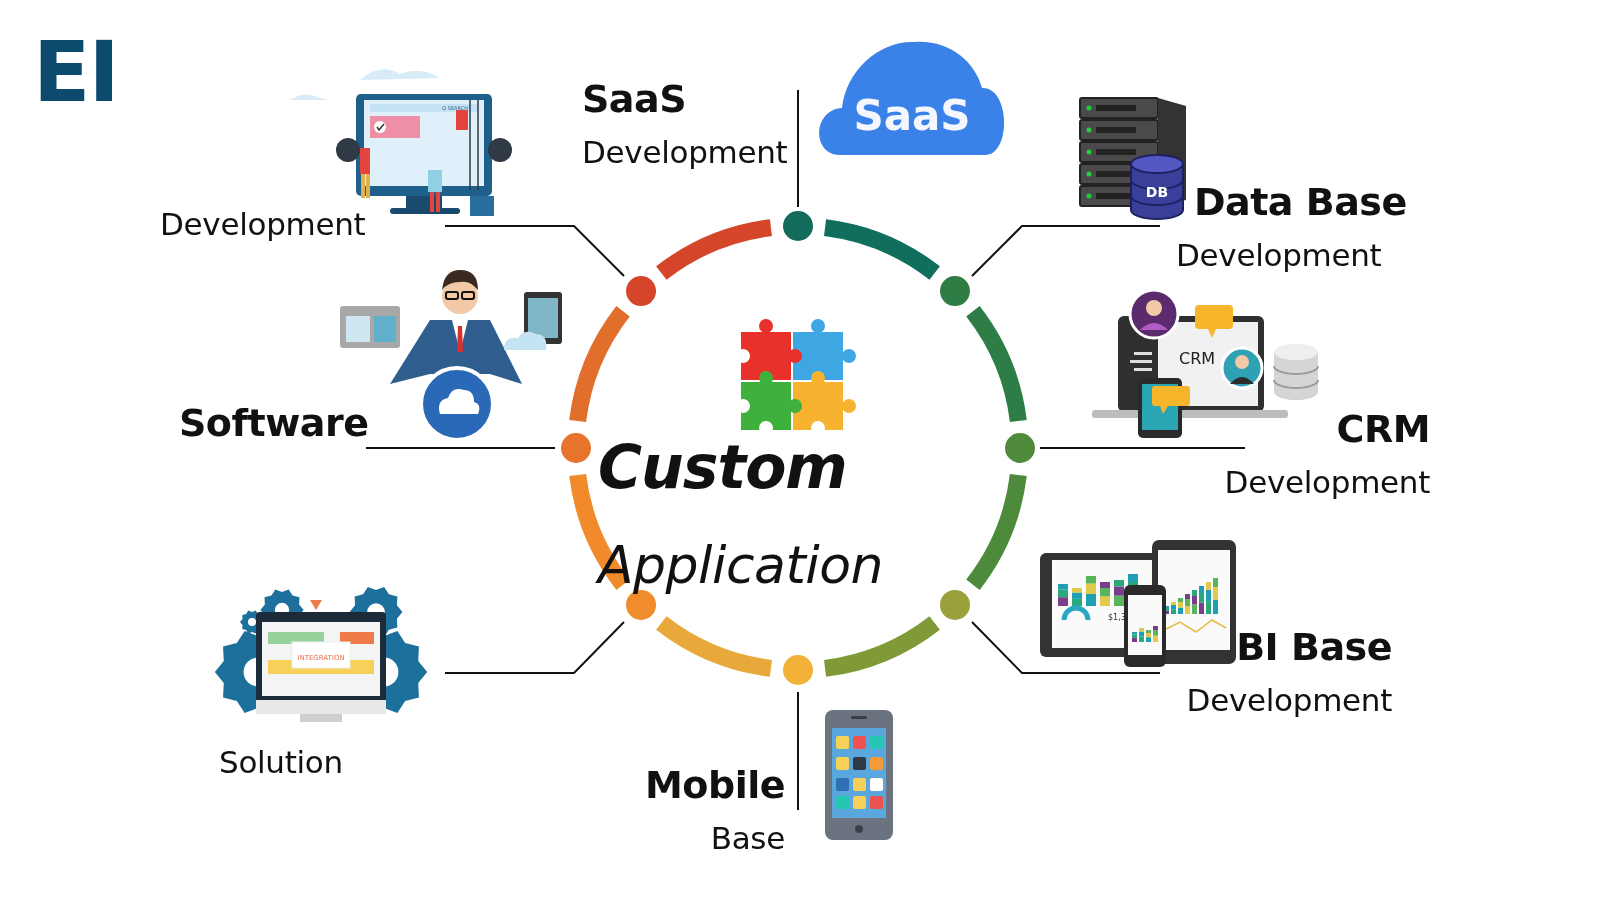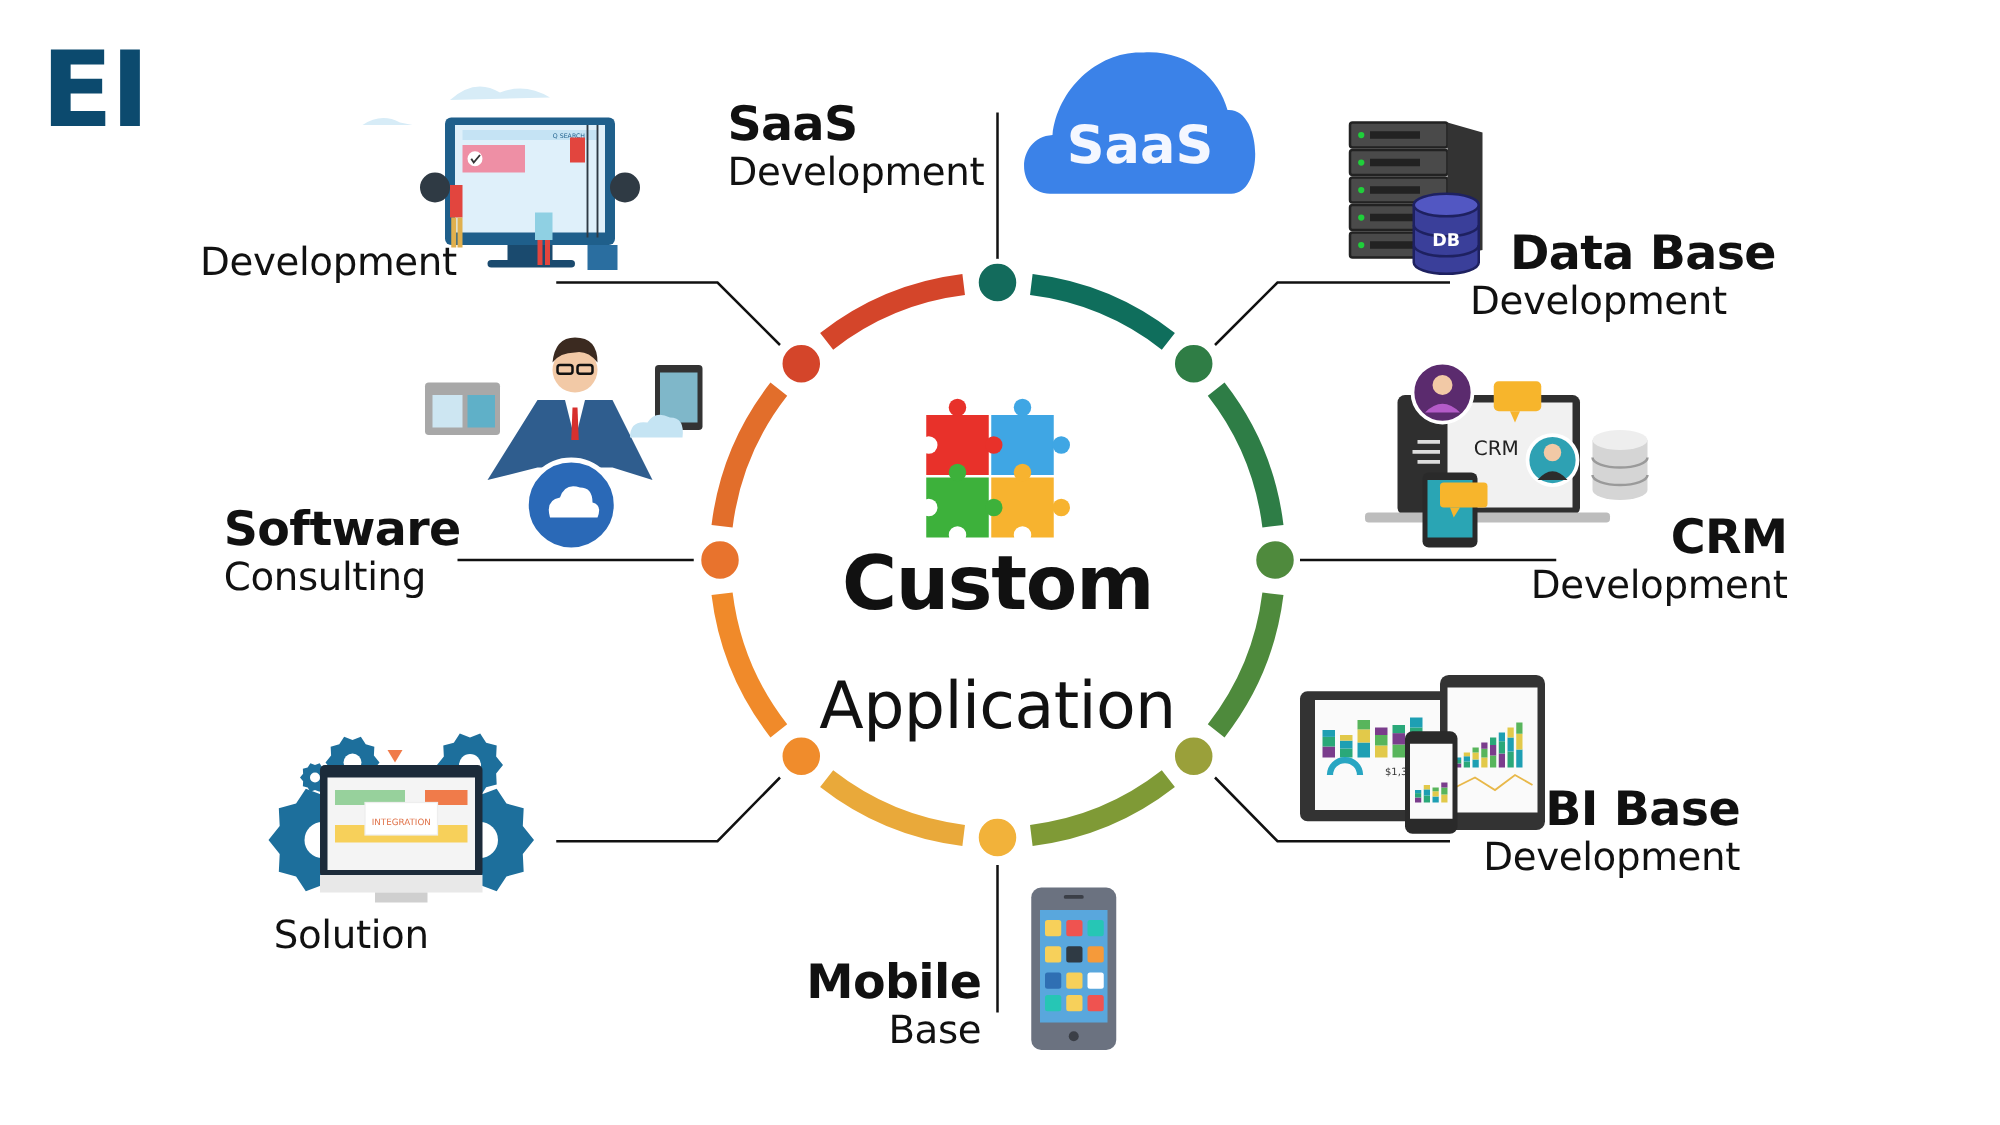--- a/index.html
+++ b/index.html
@@ -1,23 +1,23 @@
 <!DOCTYPE html>
 <html><head>
 <meta charset="utf-8">
 <style>
   html,body{margin:0;padding:0;background:#ffffff;}
   body{width:1600px;height:900px;position:relative;overflow:hidden;font-family:"Liberation Sans","DejaVu Sans",sans-serif;color:#111;}
   .abs{position:absolute;}
   .logo{left:33px;top:30px;font-size:84px;font-weight:bold;color:#0c4a6e;letter-spacing:-2px;line-height:1;font-family:"DejaVu Sans",sans-serif;}
   .lbl{position:absolute;line-height:1.05;white-space:nowrap;}
   .lbl .t{display:block;font-weight:bold;font-size:38px;color:#111;font-family:"DejaVu Sans",sans-serif;letter-spacing:-0.5px;}
-  .lbl .s{display:block;font-size:31px;color:#111;font-family:"DejaVu Sans",sans-serif;letter-spacing:-0.3px;margin-top:2px;}
+  .lbl .s{display:block;font-size:31px;color:#111;font-family:"DejaVu Sans",sans-serif;letter-spacing:-0.3px;margin-top:16px;}
   .right{text-align:right;}
-  .center-title{position:absolute;left:598px;width:400px;text-align:center;}
+  .center-title{position:absolute;left:598px;width:400px;text-align:left;font-style:italic;}
   .ct1{top:432px;font-size:60px;font-weight:bold;font-family:"DejaVu Sans",sans-serif;letter-spacing:-1px;}
   .ct2{top:505px;font-size:52px;font-family:"DejaVu Sans",sans-serif;letter-spacing:-0.5px;margin-top:30px;}
   svg{position:absolute;left:0;top:0;}
 </style>
 </head>
 <body>
 
 <div class="abs logo">EI</div>
 
 <svg width="1600" height="900" viewBox="0 0 1600 900">
@@ -302,37 +302,36 @@
 </svg>
 
 <div class="center-title ct1">Custom</div>
 <div class="center-title ct2">Application</div>
 
 <div class="lbl" style="left:582px;top:80px;">
   <span class="t">SaaS</span>
   <span class="s">Development</span>
 </div>
 <div class="lbl" style="left:1176px;top:183px;">
-  <span class="t" style="margin-left:32px">Data Base</span>
+  <span class="t" style="margin-left:18px">Data Base</span>
   <span class="s">Development</span>
 </div>
 <div class="lbl right" style="right:170px;top:410px;">
   <span class="t">CRM</span>
   <span class="s">Development</span>
 </div>
 <div class="lbl right" style="right:208px;top:628px;">
   <span class="t">BI Base</span>
   <span class="s">Development</span>
 </div>
 <div class="lbl right" style="right:815px;top:766px;">
   <span class="t">Mobile</span>
   <span class="s">Base</span>
 </div>
 <div class="lbl" style="left:219px;top:730px;">
   <span class="s">Solution</span>
 </div>
 <div class="lbl" style="left:179px;top:404px;">
   <span class="t">Software</span>
-  <span class="s">Consulting</span>
 </div>
 <div class="lbl" style="left:160px;top:192px;">
   <span class="s">Development</span>
 </div>
 
 </body></html>

